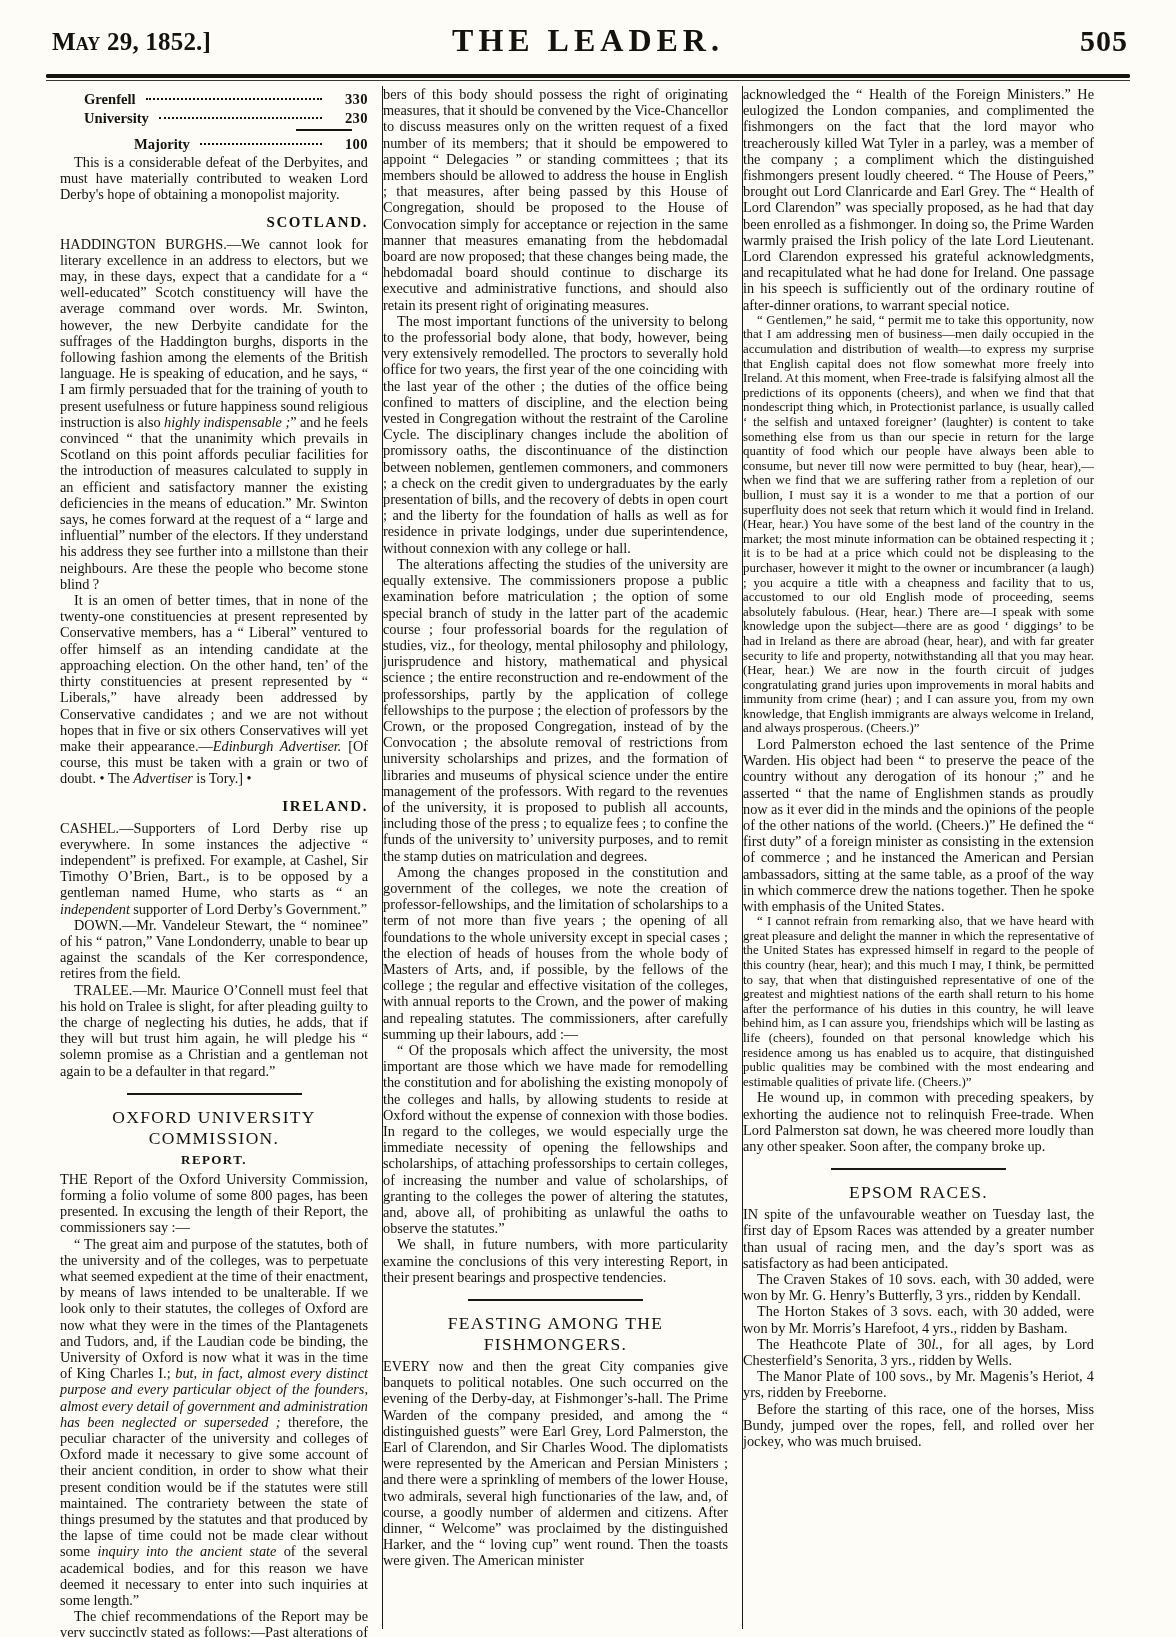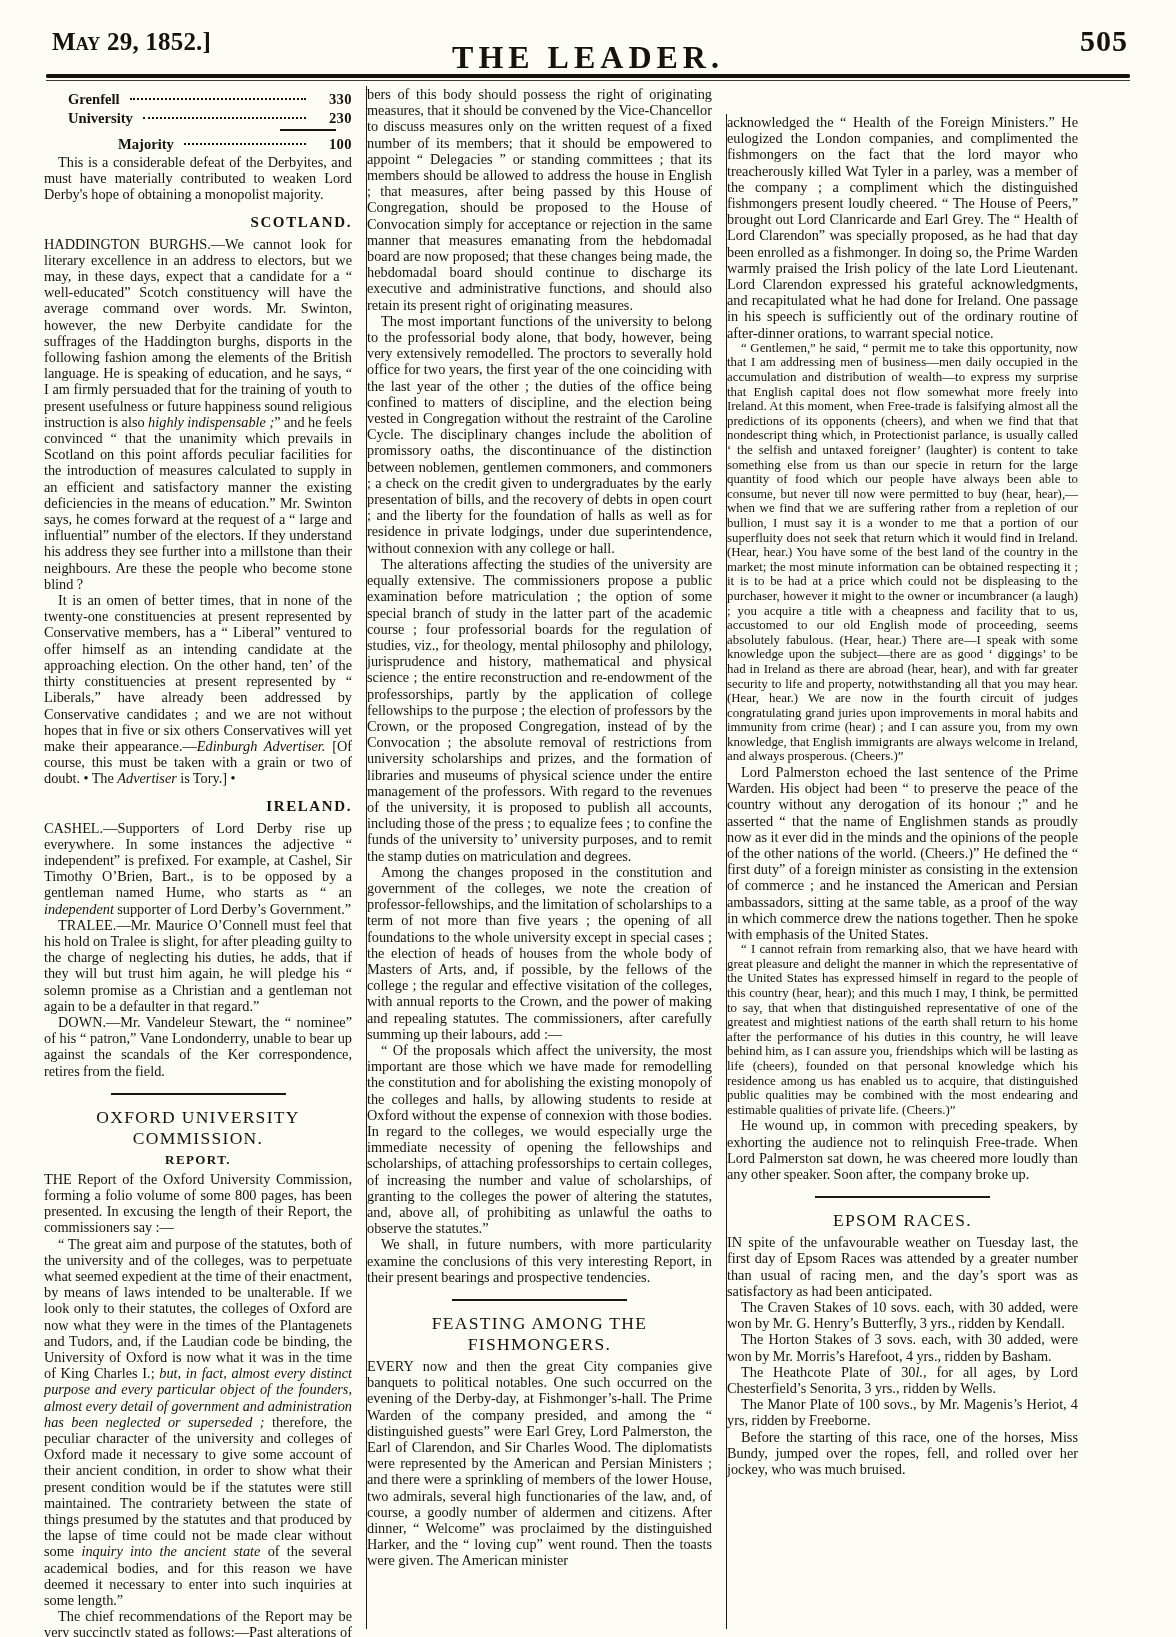--- a/index.html
+++ b/index.html
@@ -28,21 +28,21 @@
   .mast-date{
     position:absolute;left:52px;top:28px;
     font-size:25px;
     font-weight:bold;
     letter-spacing:.2px;
     font-variant:small-caps;
     text-transform:lowercase;
   }
   .mast-date::first-letter{text-transform:uppercase;}
   .mast-title{
-    position:absolute;left:0;right:0;top:39px;
+    position:absolute;left:0;right:0;top:22px;
     text-align:center;
     font-size:32px;
     font-weight:bold;
     letter-spacing:5px;
   }
   .mast-page{
     position:absolute;right:48px;top:24px;
     font-size:30px;font-weight:bold;
     letter-spacing:1px;
   }
@@ -61,28 +61,29 @@
   
   .cols{
     position:absolute;
     top:86px;left:44px;right:44px;bottom:8px;
     display:flex;
   }
   .col{
     width:308px;
     box-sizing:border-box;
     position:relative;
+    margin-left:16px;
   }
   .col + .col{
     margin-left:14px;
     border-left:1.5px solid #1b1814;
     width:352px;
   }
   .col:nth-child(2){width:346px;}
-  .col:nth-child(3){width:352px;margin-top:28px;}
+  .col:nth-child(3){width:352px;}
 
   p{
     margin:0;
     font-size:14.3px;
     line-height:16.2px;
     text-align:justify;
     text-indent:14px;
     hyphens:auto;
     -webkit-hyphens:auto;
     word-spacing:-0.2px;
@@ -195,23 +196,23 @@
       <h2 class="secthead">SCOTLAND.</h2>
 
       <p class="noind"><span class="sc">HADDINGTON BURGHS.</span><span>—We cannot look for literary excellence in an address to electors, but we may, in these days, expect that a candidate for a “ well-educated” Scotch constituency will have the average command over words. Mr. Swinton, however, the new Derbyite candidate for the suffrages of the Haddington burghs, disports in the following fashion among the elements of the British language. He is speaking of education, and he says, “ I am firmly persuaded that for the training of youth to present usefulness or future happiness sound religious instruction is also </span><i>highly indispensable ;</i><span>” and he feels convinced “ that the unanimity which prevails in Scotland on this point affords peculiar facilities for the introduction of measures calculated to supply in an efficient and satisfactory manner the existing deficiencies in the means of education.” Mr. Swinton says, he comes forward at the request of a “ large and influential” number of the electors. If they understand his address they see further into a millstone than their neighbours. Are these the people who become stone blind ?</span></p>
 
       <p><span>It is an omen of better times, that in none of the twenty-one constituencies at present represented by Conservative members, has a “ Liberal” ventured to offer himself as an intending candidate at the approaching election. On the other hand, ten’ of the thirty constituencies at present represented by “ Liberals,” have already been addressed by Conservative candidates ; and we are not without hopes that in five or six others Conservatives will yet make their appearance.—</span><i>Edinburgh Advertiser.</i><span> [Of course, this must be taken with a grain or two of doubt. • The </span><i>Advertiser</i><span> is Tory.]  •</span></p>
 
       <h2 class="secthead">IRELAND.</h2>
 
       <p class="noind"><span class="sc">CASHEL.</span><span>—Supporters of Lord Derby rise up everywhere. In some instances the adjective “ independent” is prefixed. For example, at Cashel, Sir Timothy O’Brien, Bart., is to be opposed by a gentleman named Hume, who starts as “ an </span><i>independent</i><span> supporter of Lord Derby’s Government.”</span></p>
 
+      <p><span class="sc">DOWN.</span><span>—Mr. Vandeleur Stewart, the “ nominee” of his “ patron,” Vane Londonderry, unable to bear up against the scandals of the Ker correspondence, retires from the field.</span></p>
+
       <p><span class="sc">TRALEE.</span><span>—Mr. Maurice O’Connell must feel that his hold on Tralee is slight, for after pleading guilty to the charge of neglecting his duties, he adds, that if they will but trust him again, he will pledge his “ solemn promise as a Christian and a gentleman not again to be a defaulter in that regard.”</span></p>
-
-      <p><span class="sc">DOWN.</span><span>—Mr. Vandeleur Stewart, the “ nominee” of his “ patron,” Vane Londonderry, unable to bear up against the scandals of the Ker correspondence, retires from the field.</span></p>
 
       <div class="sep"></div>
 
       <h1 class="storyhead">OXFORD UNIVERSITY COMMISSION.</h1>
       <h3 class="subhead">REPORT.</h3>
 
       <p class="noind"><span class="sc">THE</span><span> Report of the Oxford University Commission, forming a folio volume of some 800 pages, has been presented. In excusing the length of their Report, the commissioners say :—</span></p>
 
       <p><span>“ The great aim and purpose of the statutes, both of the university and of the colleges, was to perpetuate what seemed expedient at the time of their enactment, by means of laws intended to be unalterable. If we look only to their statutes, the colleges of Oxford are now what they were in the times of the Plantagenets and Tudors, and, if the Laudian code be binding, the University of Oxford is now what it was in the time of King Charles I.; </span><i>but, in fact, almost every distinct purpose and every particular object of the founders, almost every detail of government and administration has been neglected or superseded ;</i><span> therefore, the peculiar character of the university and colleges of Oxford made it necessary to give some account of their ancient condition, in order to show what their present condition would be if the statutes were still maintained. The contrariety between the state of things presumed by the statutes and that produced by the lapse of time could not be made clear without some </span><i>inquiry into the ancient state</i><span> of the several academical bodies, and for this reason we have deemed it necessary to enter into such inquiries at some length.”</span></p>
 

